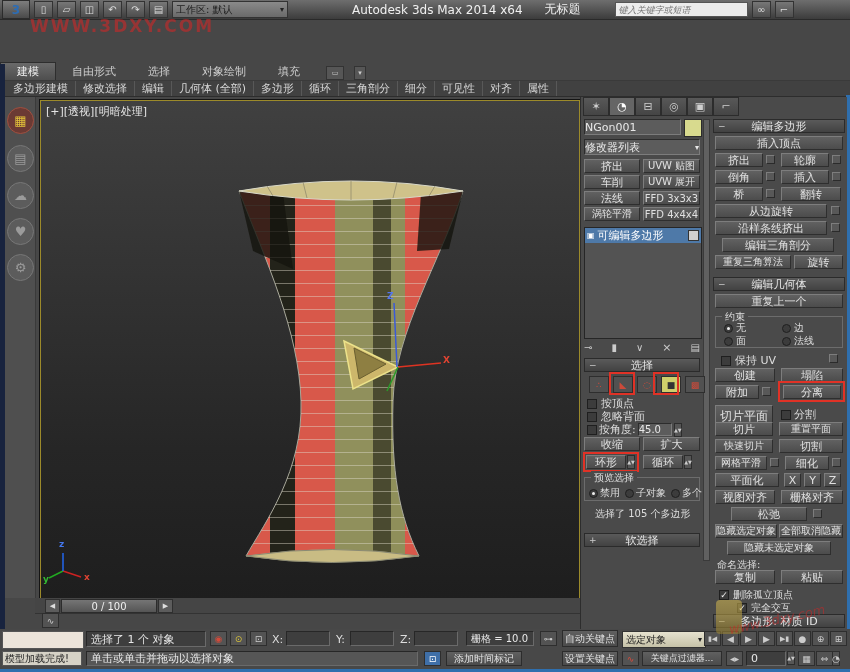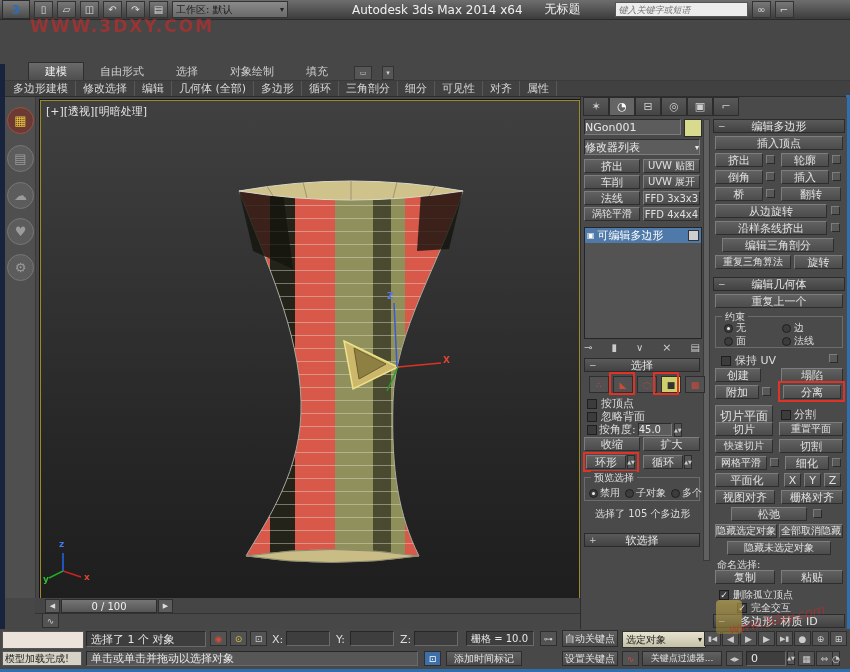--- a/index.html
+++ b/index.html
@@ -29,21 +29,21 @@
   #toolbar{left:0;top:38px;width:850px;height:26px;background:linear-gradient(#555,#464646);
     border-bottom:1px solid #303030;display:flex;align-items:center;gap:1px;padding:0 3px;box-sizing:border-box;margin-top:30px;}
   .tbtn{width:20px;height:20px;display:flex;align-items:center;justify-content:center;
     color:#cfcfcf;font-size:12px;border:1px solid transparent;flex:0 0 auto;}
   .tbtn.on{background:#3f6fa8;border:1px solid #9fc2e8;}
   .tsep{width:1px;height:18px;background:#2e2e2e;border-right:1px solid #6a6a6a;margin:0 2px;flex:0 0 auto;}
   .tdrop{height:16px;flex:0 0 auto;}
   .magnet{color:#d7d7d7;font-size:9px;}
   
   #ribbontabs{left:0;top:64px;width:850px;height:17px;background:#474747;display:flex;align-items:flex-end;
-    padding-left:28px;box-sizing:border-box;border-bottom:1px solid #3a3a3a;}
+    box-sizing:border-box;border-bottom:1px solid #3a3a3a;}
   .rtab{padding:1px 16px;font-size:11px;color:#cfcfcf;}
   .rtab.on{background:linear-gradient(#6a6a6a,#4e4e4e);border:1px solid #2e2e2e;border-bottom:none;color:#f2f2f2;}
   .rmini{width:16px;height:12px;margin-left:10px;background:#565656;border:1px solid #333;
     display:flex;align-items:center;justify-content:center;font-size:7px;color:#ccc;}
   #ribbonpanels{left:0;top:81px;width:850px;height:16px;background:#414141;display:flex;align-items:center;
     padding-left:6px;box-sizing:border-box;border-bottom:1px solid #2d2d2d;}
   .rpanel{padding:0 7px;font-size:11px;color:#d8d8d8;border-right:1px solid #585858;white-space:nowrap;}
   
   #edge-left{left:0;top:64px;width:5px;height:604px;background:#18233e;}
   #edge-right{left:846px;top:95px;width:4px;height:577px;background:#2f6fae;}
@@ -436,21 +436,21 @@
       <div class="row" style="left:66px;top:17px;gap:3px">
         <span class="rd"></span>
         <span class="lbl" style="font-size:10px">法线</span>
       </div>
     </div>
     <div class="row" style="left:140px;top:256px">
       <span class="cb"></span>
       <span class="lbl">保持 UV</span>
     </div>
     <span class="sq ab" style="left:248px;top:257px"></span>
-    <div class="pbtn ab" style="left:134px;top:271px;width:46px;height:14px">创建</div>
+    <div class="pbtn ab" style="left:134px;top:271px;width:60px;height:14px">创建</div>
     <div class="pbtn ab" style="left:200px;top:271px;width:62px;height:14px">塌陷</div>
     <div class="pbtn ab" style="left:134px;top:288px;width:44px;height:14px">附加</div>
     <span class="sq ab" style="left:181px;top:290px"></span>
     <div class="pbtn ab" style="left:202px;top:288px;width:58px;height:14px">分离</div>
     <div class="redbox" style="left:197px;top:284px;width:67px;height:21px"></div>
     <div class="pbtn ab" style="left:134px;top:308px;width:58px;height:22px;font-size:12px">切片平面</div>
     <div class="row" style="left:200px;top:310px;gap:3px">
       <span class="cb"></span>
       <span class="lbl">分割</span>
     </div>

